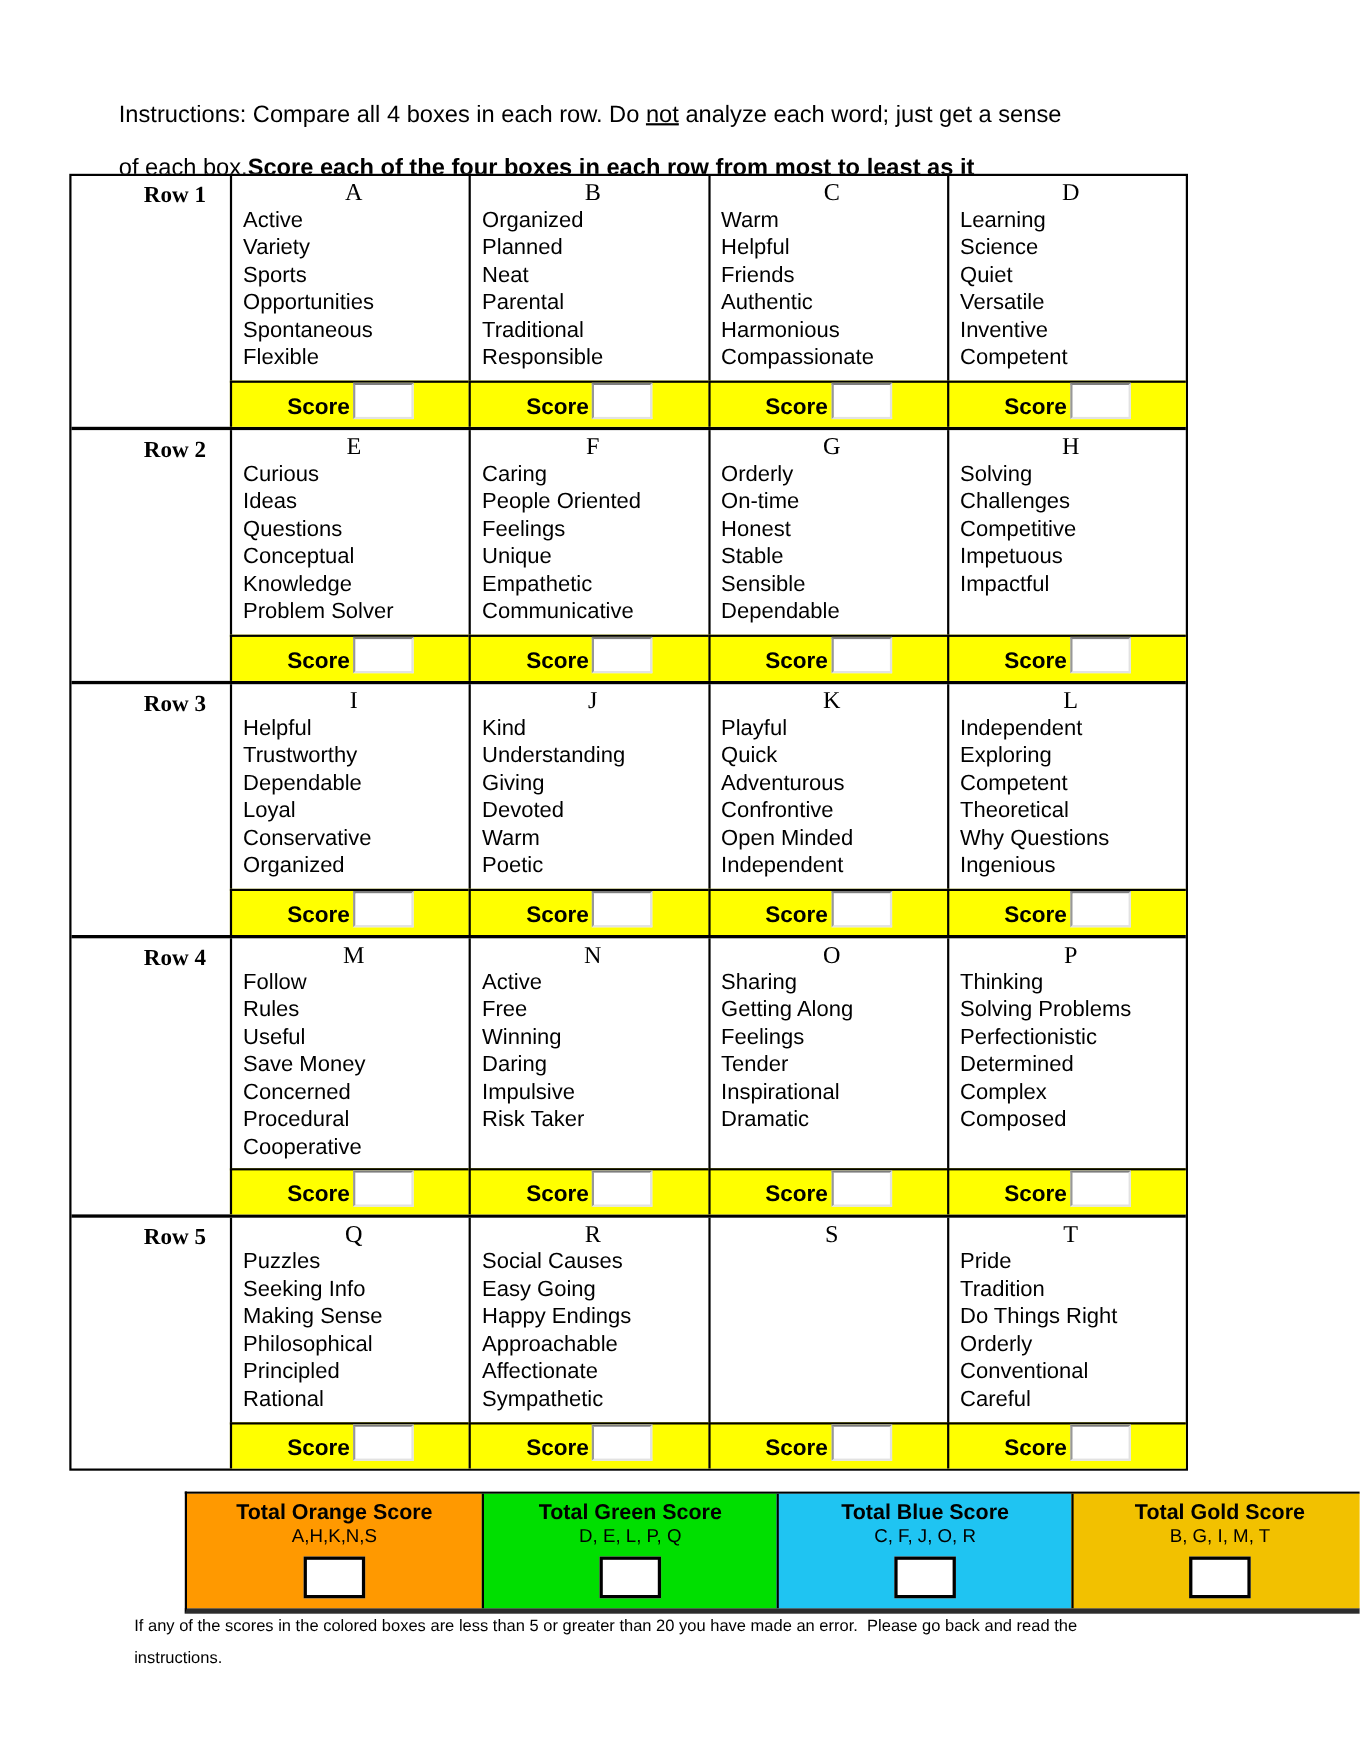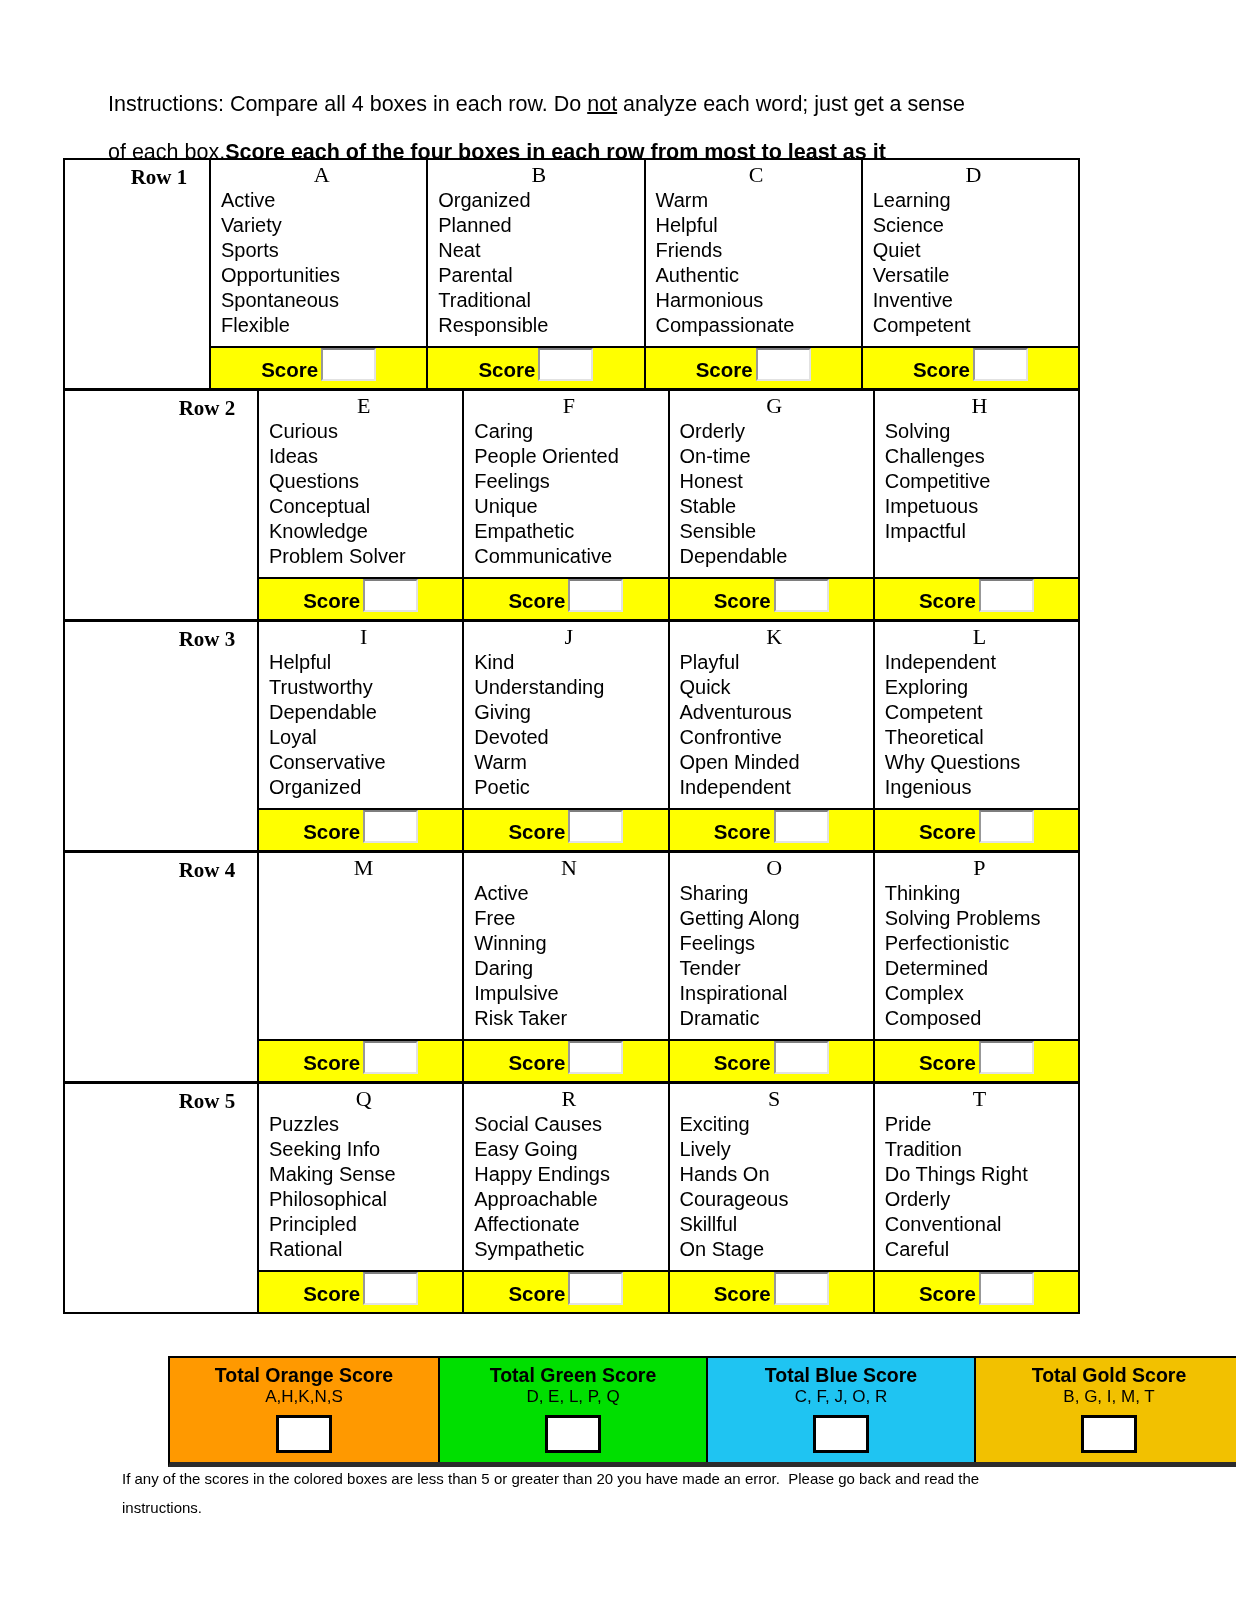--- a/index.html
+++ b/index.html
@@ -19,21 +19,21 @@
   .seg-bold { font-weight: bold; }
   .seg-underline { text-decoration: underline; text-decoration-thickness: 2px; }
   .seg-bold_underline { font-weight: bold; text-decoration: underline; text-decoration-thickness: 2.5px; text-align: center; }
 
   
   .main-table {
     position: absolute; left: 63px; top: 158px; width: 1017px;
     border: 2px solid #000; background: #fff;
   }
   .trow { display: grid; grid-template-columns: 144px 1fr 1fr 1fr 1fr; }
-  .trow + .trow { border-top: 3px solid #000; padding-left: 48px; }
+  .trow + .trow { border-top: 3px solid #000; }
   .row-label-cell {
     grid-column: 1; grid-row: 1 / span 2;
     font-family: "Liberation Serif", serif; font-weight: bold; font-size: 21px;
     text-align: center; padding-top: 5px; margin-left: 44px;
   }
   .word-box {
     grid-row: 1; border-left: 2px solid #000;
     padding: 2px 4px 6px 10px; min-height: 186px;
   }
   .letter {
@@ -274,20 +274,29 @@
       </div>
       <div class="score-cell">
         <span class="score-text">Score</span>
         <input class="score-input" type="text" style="">
       </div>
     </div>
     <div class="trow">
       <div class="row-label-cell">Row 4</div>
       <div class="word-box">
         <div class="letter">M</div>
+        <div class="words">
+          <div class="word">Follow</div>
+          <div class="word">Rules</div>
+          <div class="word">Useful</div>
+          <div class="word">Save Money</div>
+          <div class="word">Concerned</div>
+          <div class="word">Procedural</div>
+          <div class="word">Cooperative</div>
+        </div>
       </div>
       <div class="word-box">
         <div class="letter">N</div>
         <div class="words">
           <div class="word">Active</div>
           <div class="word">Free</div>
           <div class="word">Winning</div>
           <div class="word">Daring</div>
           <div class="word">Impulsive</div>
           <div class="word">Risk Taker</div>
@@ -351,28 +360,20 @@
           <div class="word">Social Causes</div>
           <div class="word">Easy Going</div>
           <div class="word">Happy Endings</div>
           <div class="word">Approachable</div>
           <div class="word">Affectionate</div>
           <div class="word">Sympathetic</div>
         </div>
       </div>
       <div class="word-box">
         <div class="letter">S</div>
-        <div class="words">
-          <div class="word">Exciting</div>
-          <div class="word">Lively</div>
-          <div class="word">Hands On</div>
-          <div class="word">Courageous</div>
-          <div class="word">Skillful</div>
-          <div class="word">On Stage</div>
-        </div>
       </div>
       <div class="word-box">
         <div class="letter">T</div>
         <div class="words">
           <div class="word">Pride</div>
           <div class="word">Tradition</div>
           <div class="word">Do Things Right</div>
           <div class="word">Orderly</div>
           <div class="word">Conventional</div>
           <div class="word">Careful</div>

